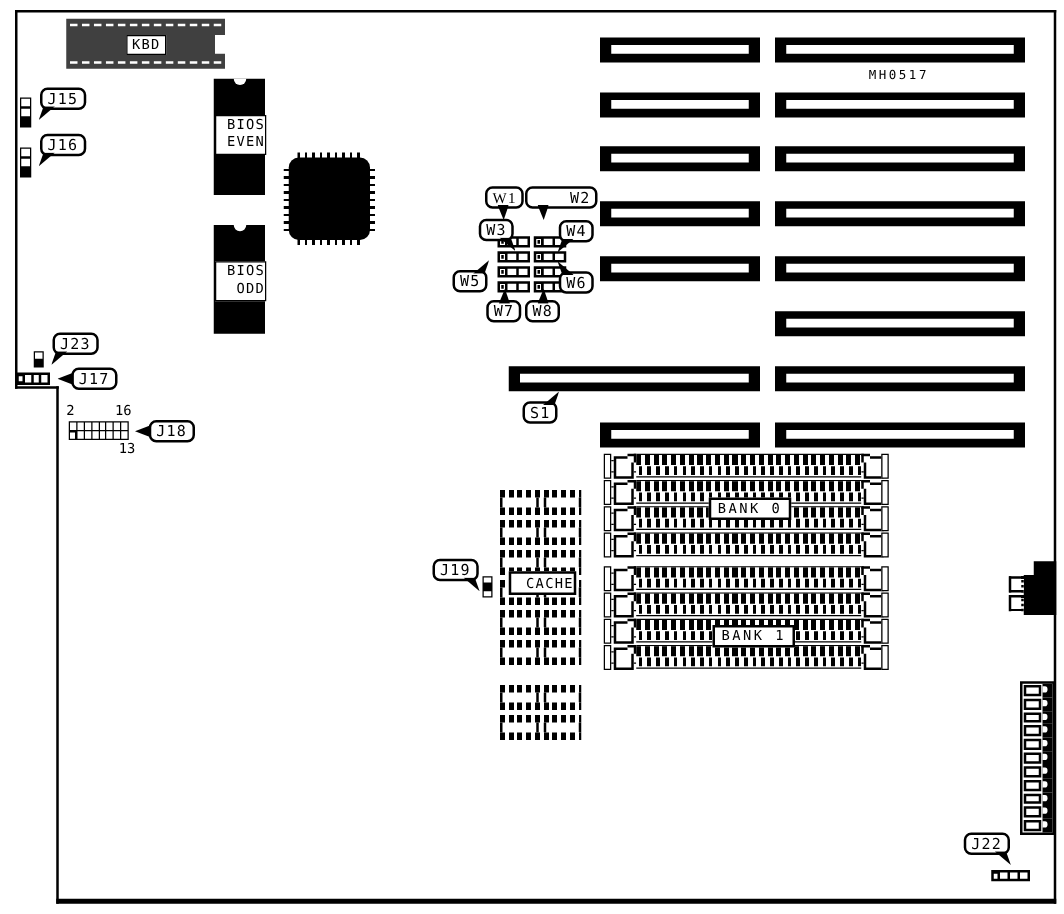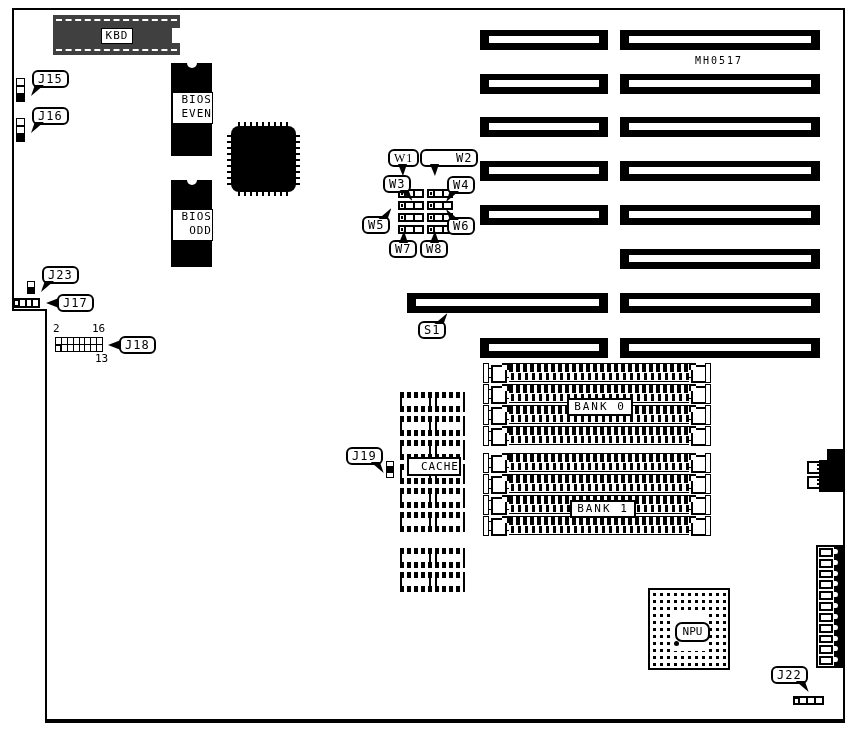--- a/index.html
+++ b/index.html
@@ -478,26 +478,20 @@
     <span>J19</span>
     <i class="tail t-dr"></i>
   </div>
   <div class="vjump" style="left:386px;top:461px;width:8px;height:17px;">
     <u></u>
       <u class="dk"></u>
       <u></u>
   </div>
 
 
-  <div class="npu">
-    <i class="grid"></i>
-    <i class="core"></i>
-    <span class="lbl">NPU</span>
-    <i class="pdot"></i>
-  </div>
 
   <div class="pconn-top"></div>
   <div class="pconn-main"></div>
   <div class="pconn-tab" style="top:461px;"></div>
   <div class="pconn-tab" style="top:476px;"></div>
 
   <div class="vstrip">
     <div class="vrow">
         <u class="vsq"></u>
         <b class="vd"></b>

